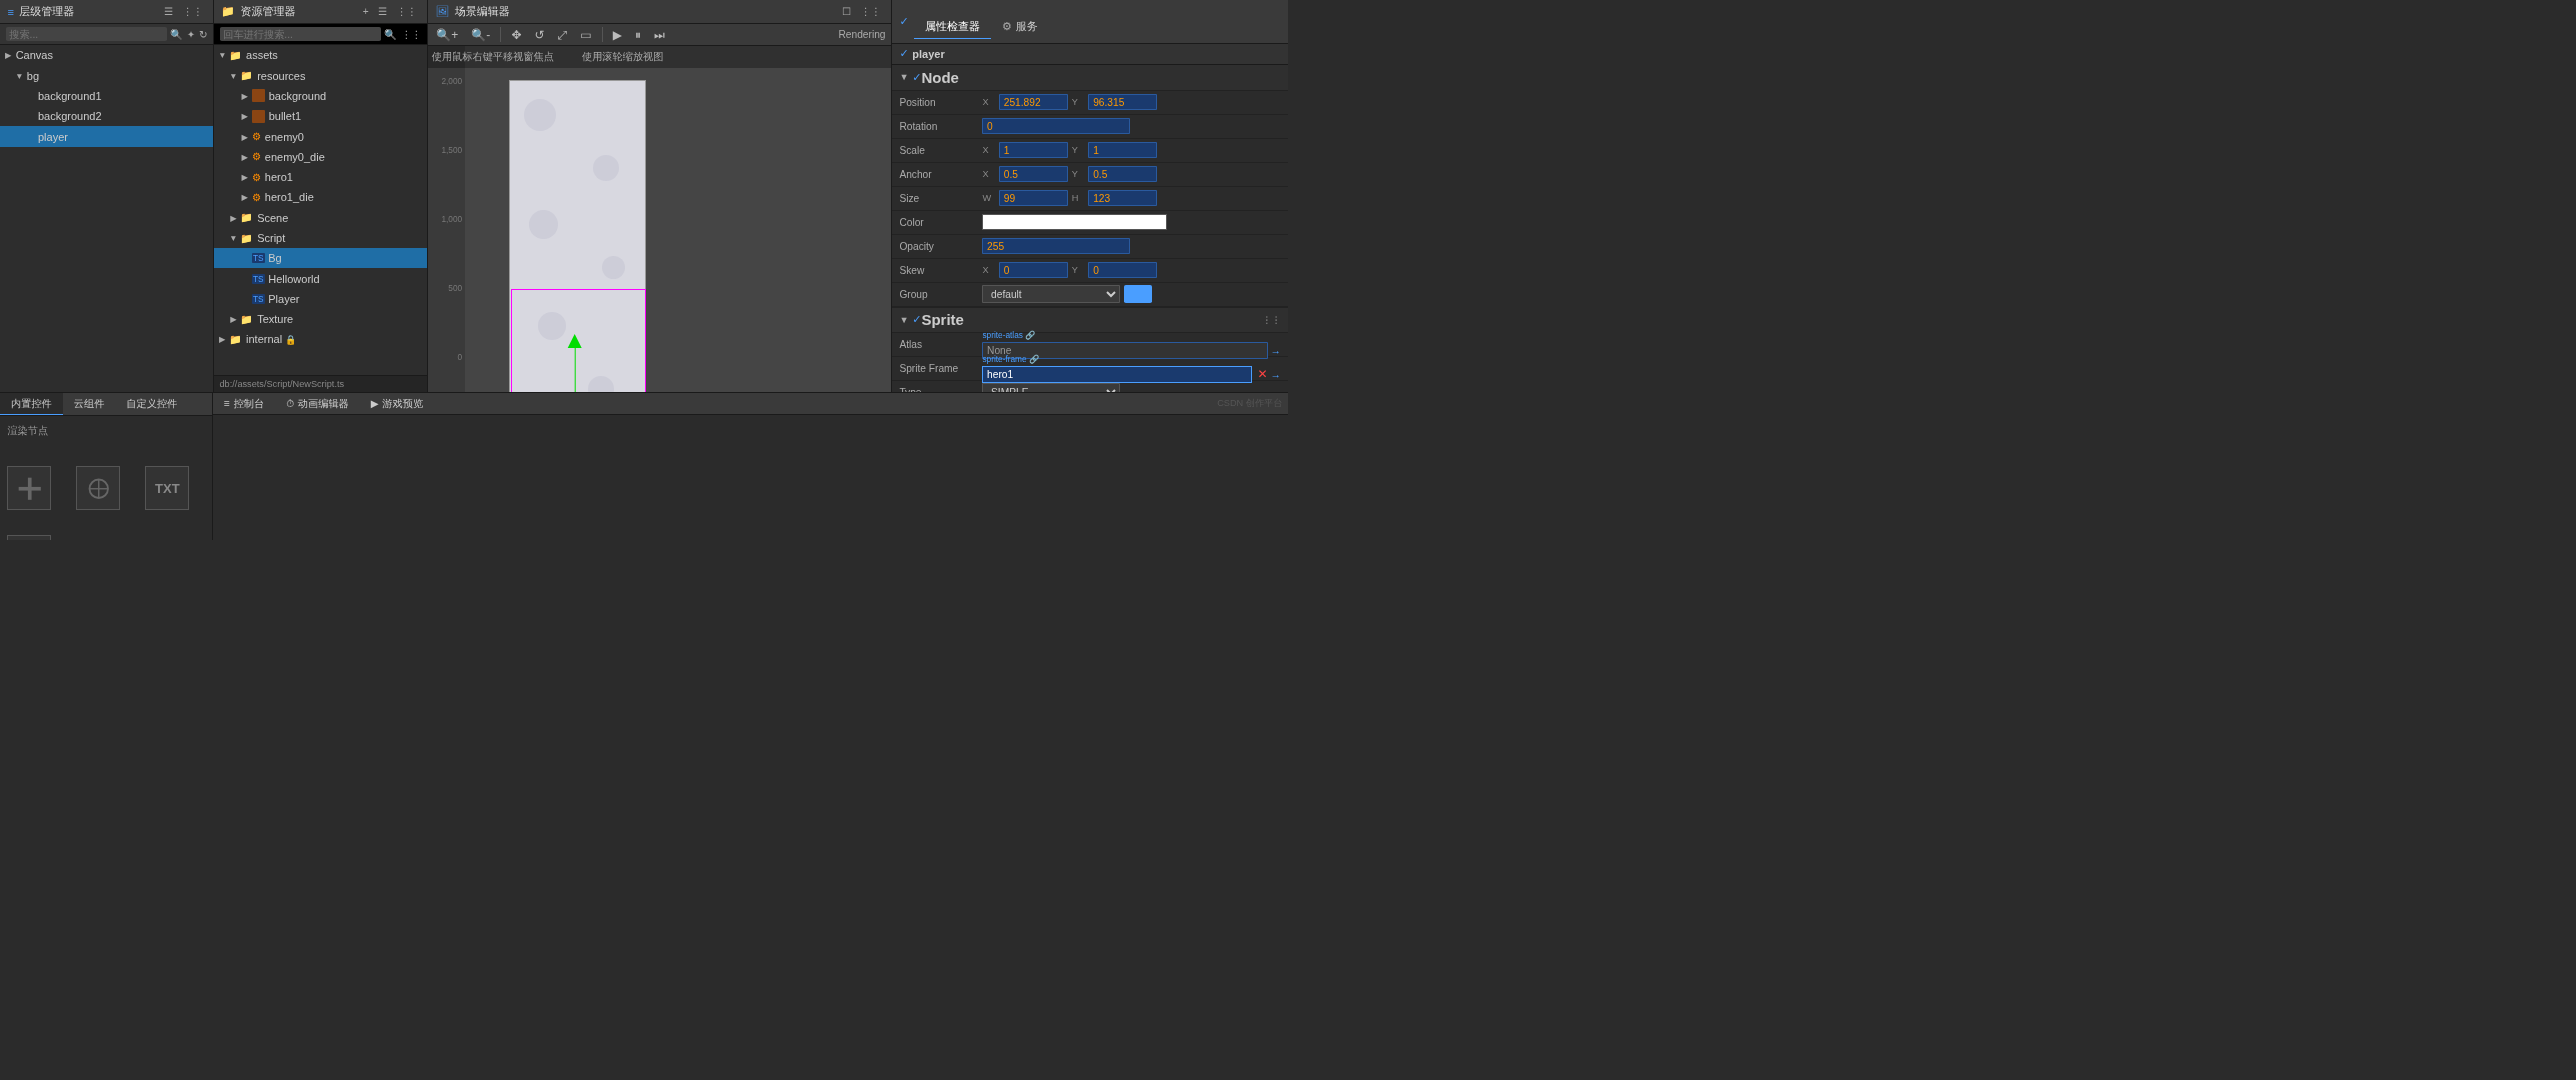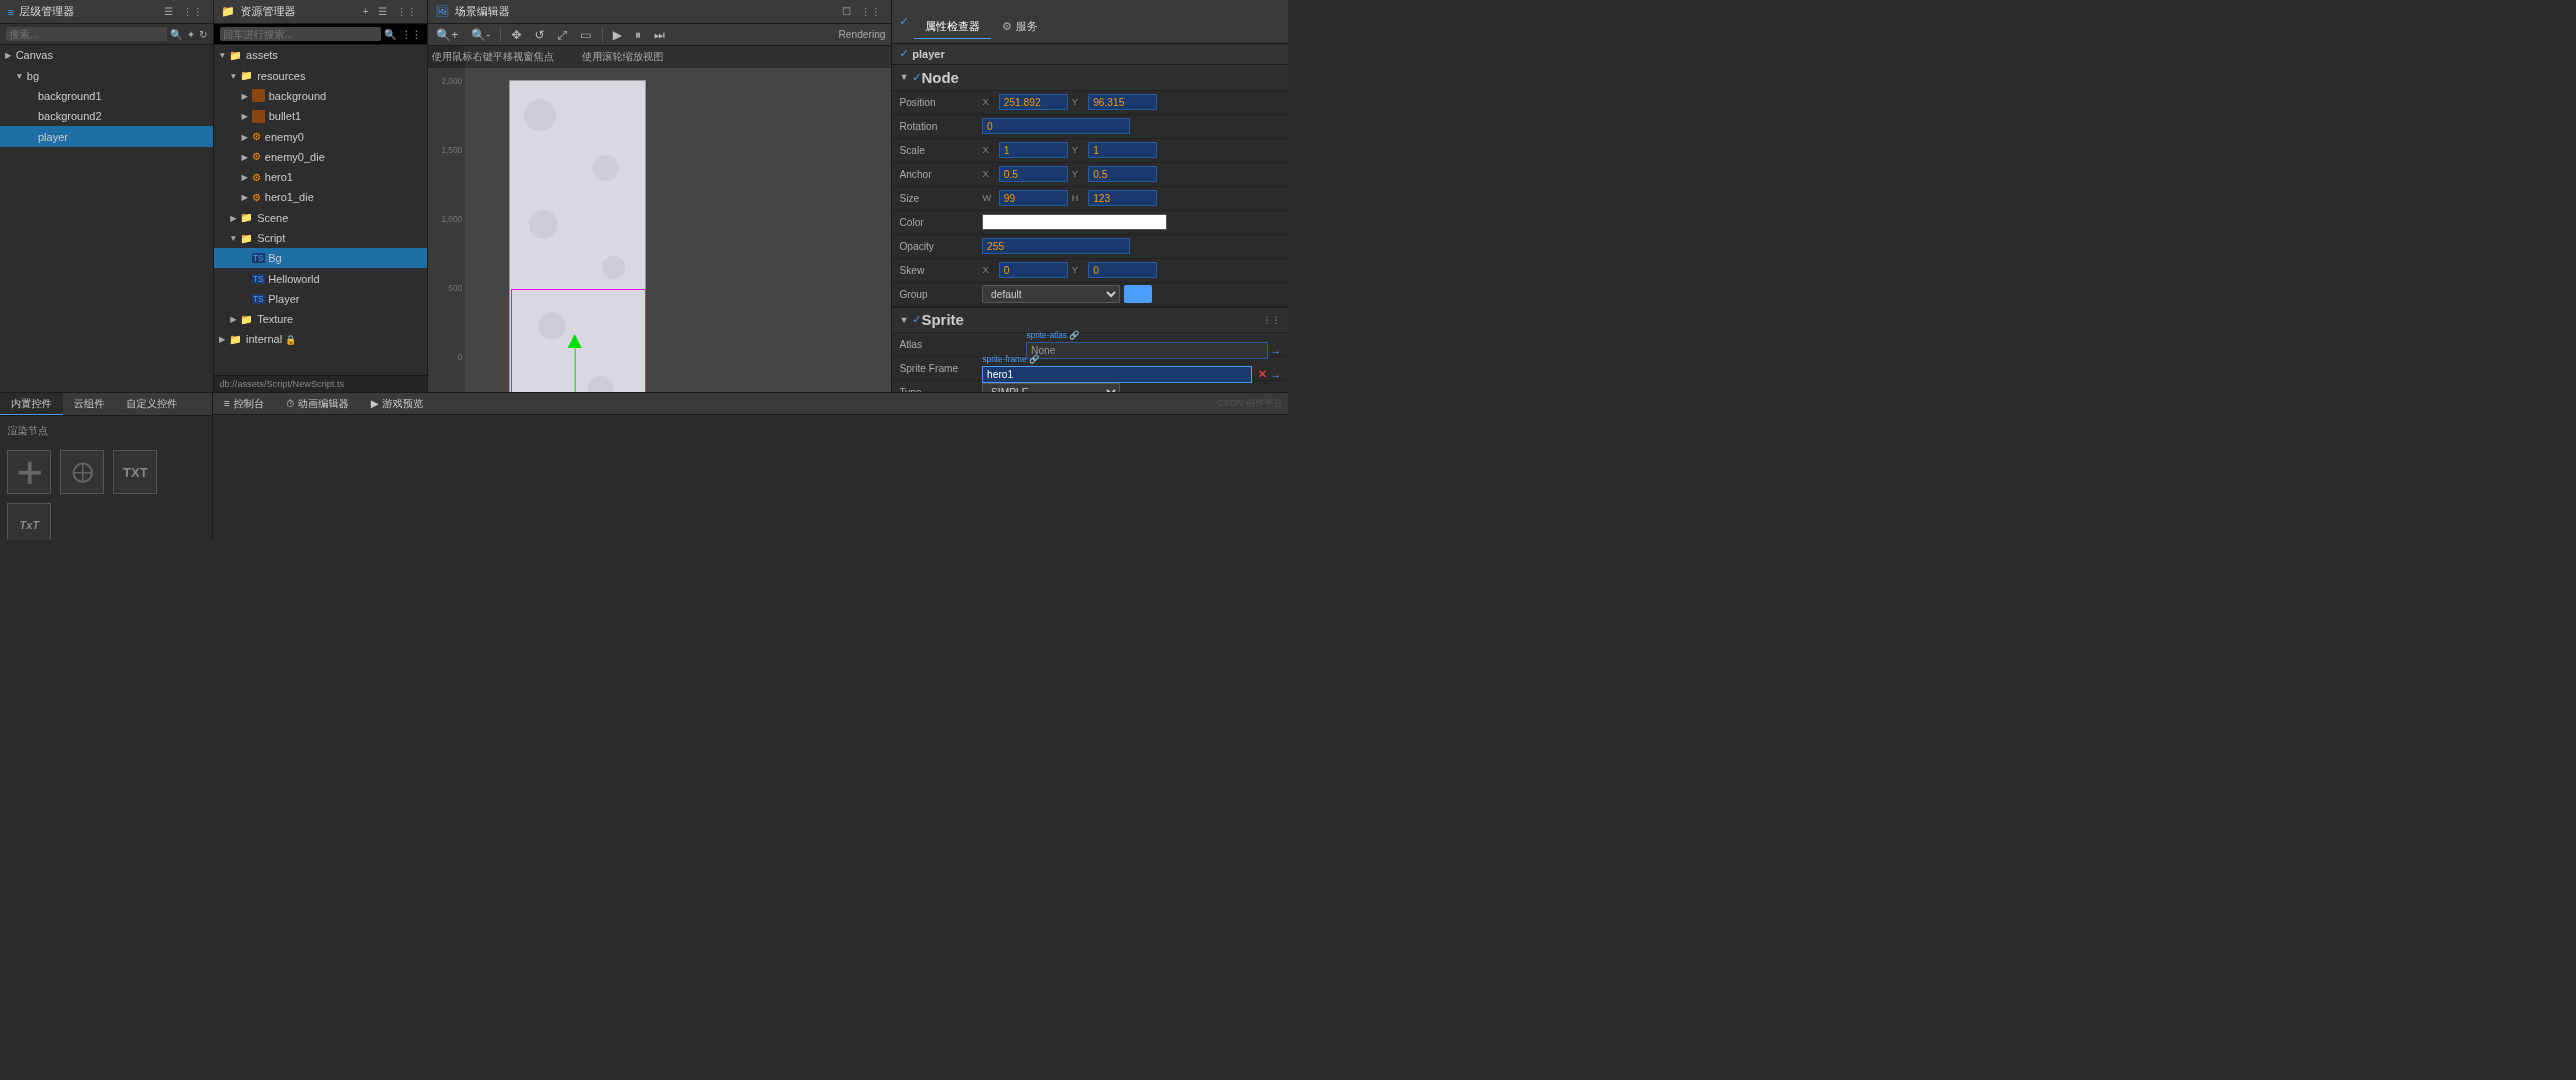--- a/index.html
+++ b/index.html
@@ -422,21 +422,21 @@
     }
 
     .widget-tab.active {
       background: #2b2b2b;
       border-bottom: 1.8px solid #4a9eff;
     }
 
     .widget-content {
       flex: 1;
       display: flex;
-      gap: 9px;
+      gap: 25px;
       padding: 7.4px;
       align-items: flex-start;
       flex-wrap: wrap;
     }
 
     .widget-item {
       display: flex;
       flex-direction: column;
       align-items: center;
       gap: 3.7px;
@@ -819,21 +819,21 @@
         <span class="section-arrow">▼</span>
         <span class="check-icon">✓</span>
         <span class="section-title">Sprite</span>
         <span style="flex:1;"></span>
         <span style="color:#aaa;font-size:9.2px;">⋮⋮</span>
       </div>
 
       <div class="prop-row">
         <span class="prop-label">Atlas</span>
         <div class="prop-controls">
-          <div style="display:flex;flex-direction:column;gap:1.8px;flex:1;margin-left:44px;">
+          <div style="display:flex;flex-direction:column;gap:1.8px;flex:1;">
             <div style="font-size:8.3px;color:#4a9eff;">sprite-atlas 🔗</div>
             <div style="display:flex;align-items:center;gap:2.8px;">
               <input class="prop-input" style="background: rgb(51, 51, 51); color: rgb(153, 153, 153); flex: 1 1 0%; width: auto;" value="None">
               <span style="color:#4a9eff;font-size:10.2px;cursor:pointer;">→</span>
             </div>
           </div>
         </div>
       </div>
 
       <div class="prop-row">

